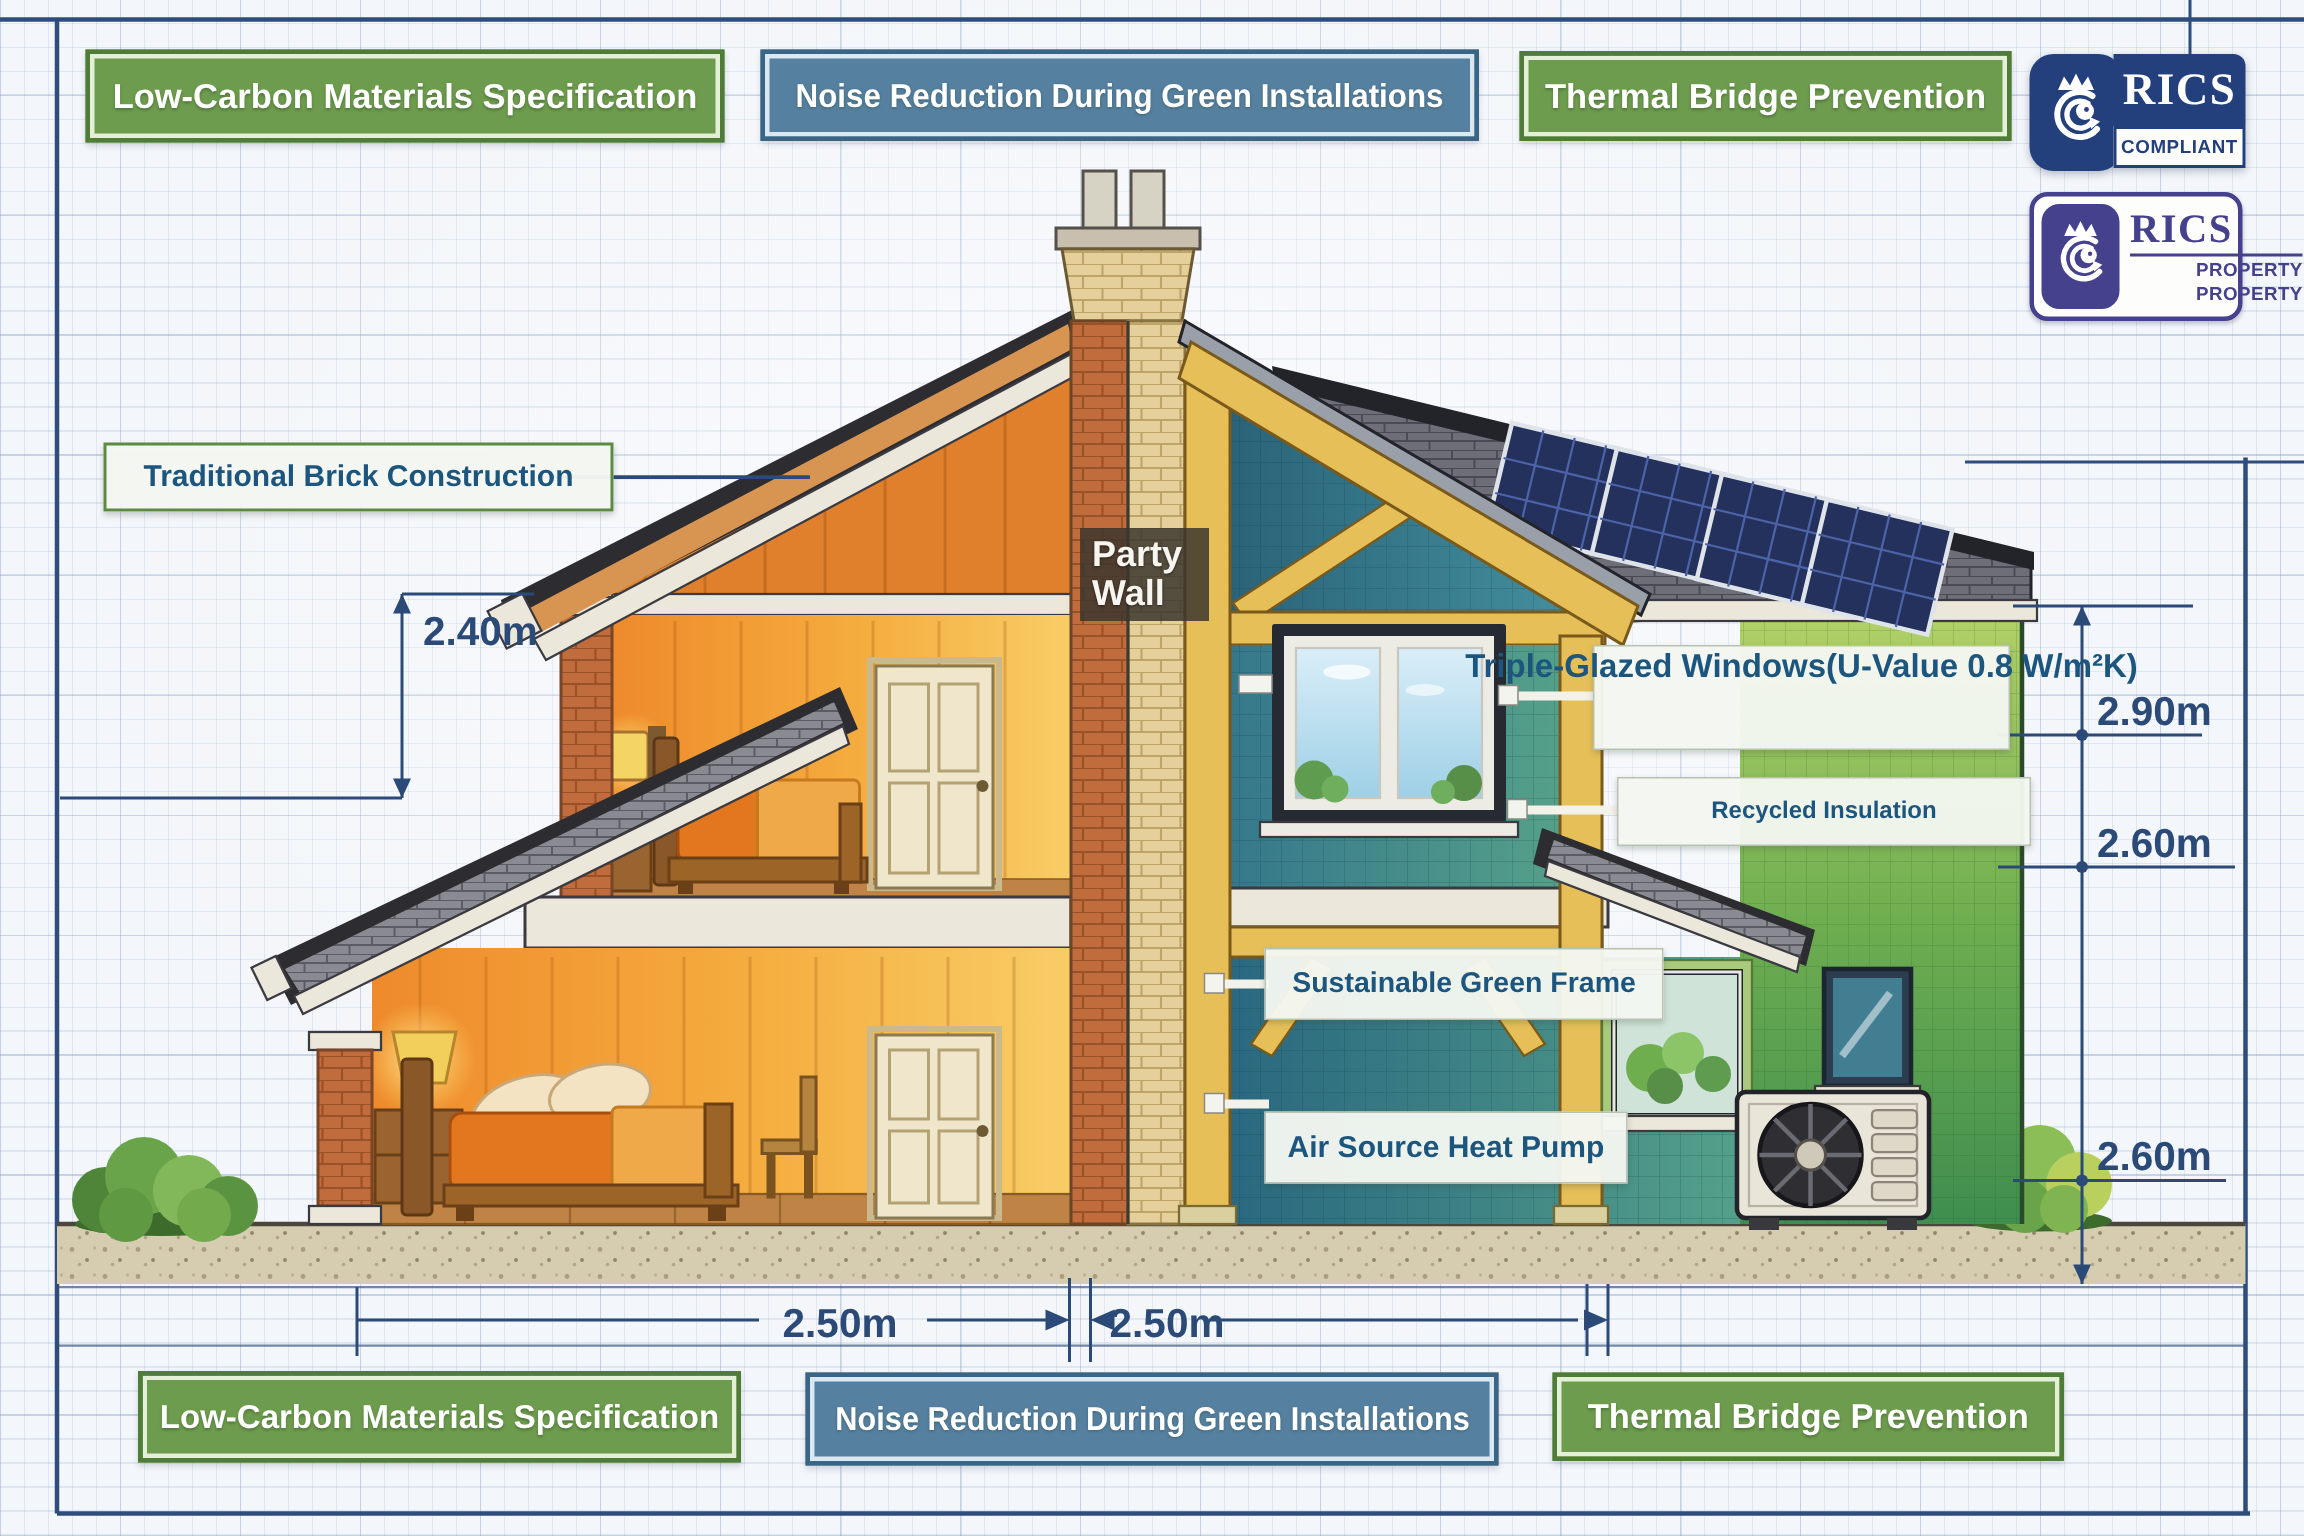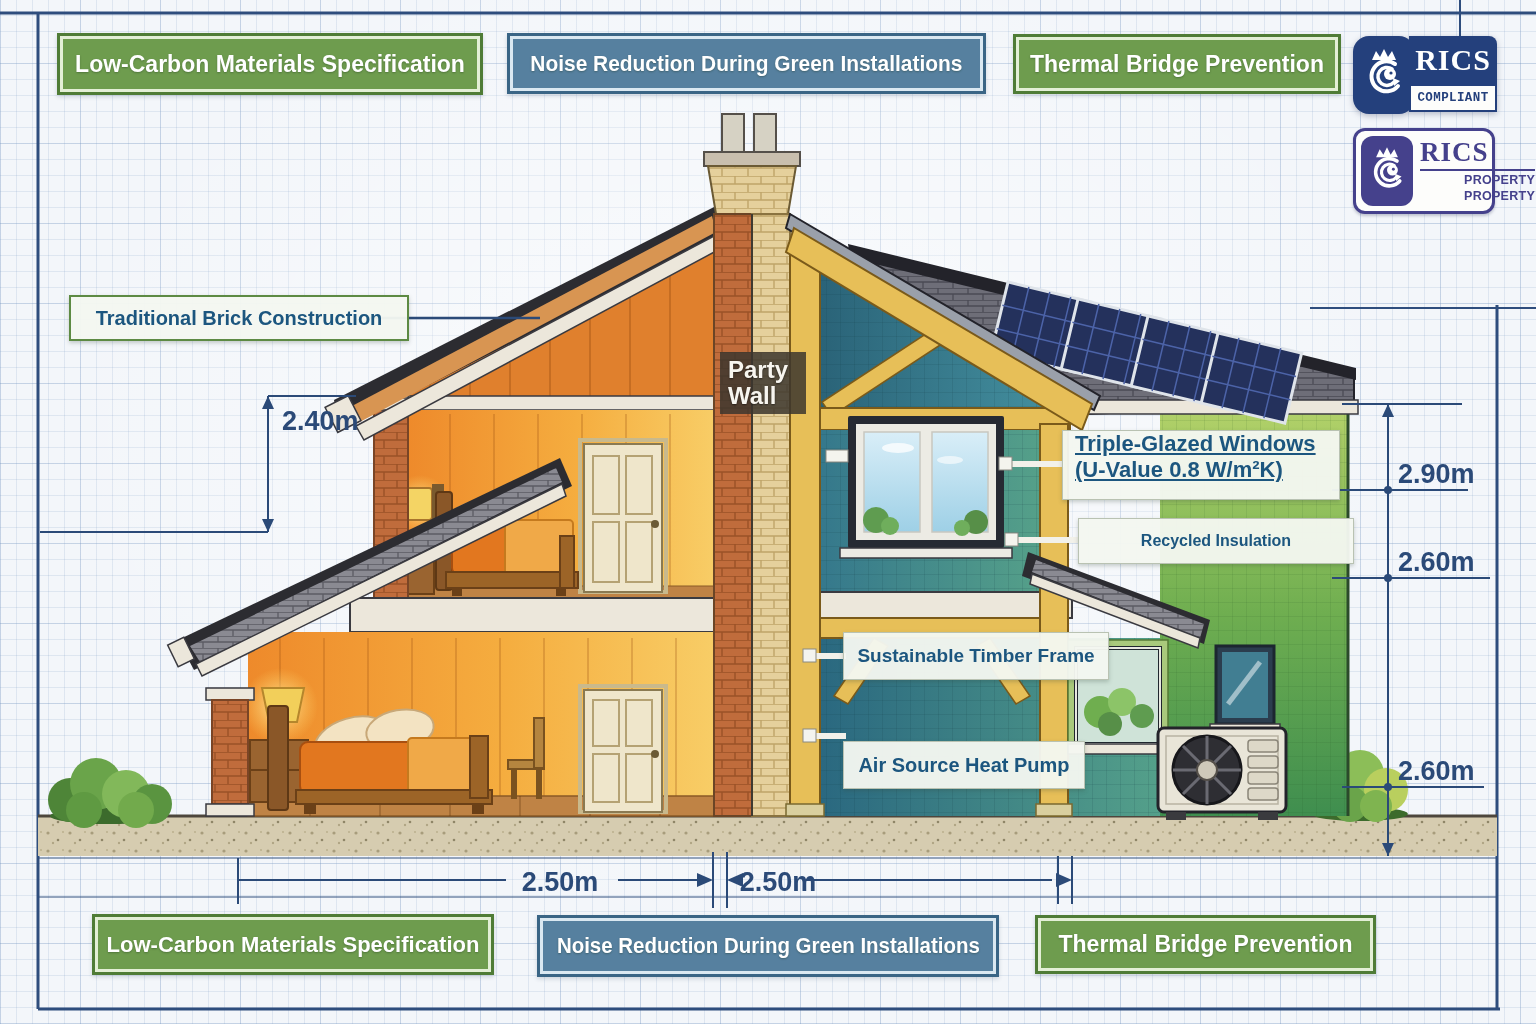--- a/index.html
+++ b/index.html
@@ -21,34 +21,34 @@
   .b.green{background:#6e9c4e;border:3px solid #4f7c36;
      box-shadow:inset 0 0 0 3px rgba(240,248,230,.9),0 2px 4px rgba(40,60,90,.18);}
   .b.blue{background:#56809f;border:3px solid #3a6585;
      box-shadow:inset 0 0 0 3px rgba(233,243,250,.9),0 2px 4px rgba(40,60,90,.18);}
   .sq93{transform:scaleX(.93);transform-origin:center;}
   .sq95{transform:scaleX(.95);transform-origin:center;}
   .co{display:flex;align-items:center;background:rgba(244,247,240,.96);color:#1c567f;
      font-weight:bold;border:1px solid #b9c2b2;box-shadow:0 2px 4px rgba(50,70,60,.25);
      padding:0 12px;white-space:nowrap;}
   .co.greenb{border:2px solid #5d8a43;justify-content:center;}
-  .co.two{flex-direction:column;align-items:flex-start;justify-content:flex-start;line-height:1.18;text-decoration:underline;}
+  .co.two{flex-direction:row;align-items:flex-start;justify-content:center;line-height:1.18;}
   .pw{display:flex;flex-direction:column;justify-content:center;background:rgba(60,54,46,.85);
      color:#f7f5ef;font-weight:bold;font-size:24px;line-height:1.1;padding-left:8px;
      text-shadow:0 1px 2px rgba(0,0,0,.5);}
   .logo1{display:flex;filter:drop-shadow(0 2px 3px rgba(30,40,80,.3));}
   .l1lion{width:62px;height:78px;background:#24407c;border-radius:16px;display:flex;
      align-items:center;justify-content:center;}
   .l1right{display:flex;flex-direction:column;margin-left:-6px;}
   .l1rics{width:88px;height:48px;background:#24407c;color:#fff;display:flex;align-items:center;
      justify-content:center;font-family:"Liberation Serif",serif;font-weight:bold;font-size:30px;
      letter-spacing:1px;border-radius:0 8px 0 0;}
   .l1comp{width:84px;height:24px;background:#fdfdfb;border:2px solid #24407c;color:#24407c;
      display:flex;align-items:center;justify-content:center;font-size:12.5px;font-weight:bold;
-     letter-spacing:.4px;font-family:Liberation Mono, monospace;}
+     letter-spacing:.4px;}
   .logo2{display:flex;align-items:center;background:#fdfdfb;border:3px solid #45418c;
      border-radius:12px;padding:5px;box-shadow:0 2px 3px rgba(30,40,80,.25);}
   .l2lion{width:52px;height:70px;background:#45418c;border-radius:12px;display:flex;
      align-items:center;justify-content:center;flex:0 0 auto;}
   .l2right{display:flex;flex-direction:column;padding-left:7px;color:#45418c;}
   .l2rics{font-family:"Liberation Serif",serif;font-weight:bold;font-size:27px;letter-spacing:1px;
      border-bottom:2px solid #45418c;padding-bottom:1px;margin-bottom:2px;}
   .l2tag{font-size:12.5px;font-weight:bold;letter-spacing:.3px;line-height:1.25;padding-left:44px;}
   .dim{font-family:"Liberation Sans",sans-serif;font-size:27px;font-weight:600;fill:#2b4a78;}
 </style>
@@ -497,21 +497,21 @@
       <span>Wall</span>
 </div>
 <div class="ovl co two" style="left:1062px;top:430px;width:252px;height:68px;font-size:22px;">
   <span>Triple-Glazed Windows</span>
       <span>(U-Value 0.8 W/m²K)</span>
 </div>
 <div class="ovl co" style="left:1078px;top:518px;width:250px;height:44px;font-size:16px;justify-content:center;">
       <span>Recycled Insulation</span>
     </div>
 <div class="ovl co" style="left:843px;top:632px;width:240px;height:46px;font-size:19px;justify-content:center;">
-      <span>Sustainable Timber Frame</span>
+      <span>Sustainable Green Frame</span>
     </div>
 <div class="ovl co" style="left:843px;top:712px;width:216px;height:46px;font-size:20px;justify-content:center;margin-top:29px;">
       <span>Air Source Heat Pump</span>
     </div>
 
 <div class="ovl logo1" style="left:1353px;top:36px;">
   <div class="l1lion">
     <svg width="44" height="56" viewBox="0 0 44 54">
       <path d="M10 12 L14 3 L18 9 L22 1 L26 9 L30 3 L34 12 Z" fill="#fff"></path>
       <path d="M33 16 a15 15 0 1 0 3 22" fill="none" stroke="#fff" stroke-width="4" stroke-linecap="round"></path>

